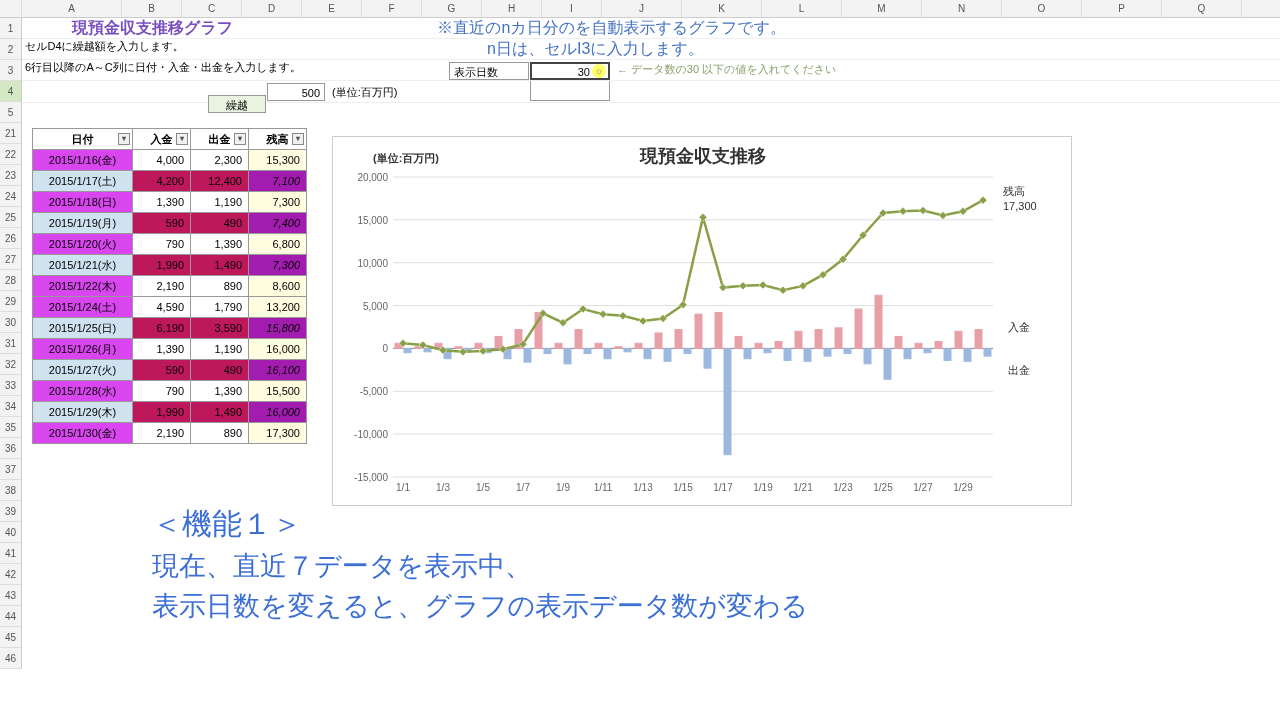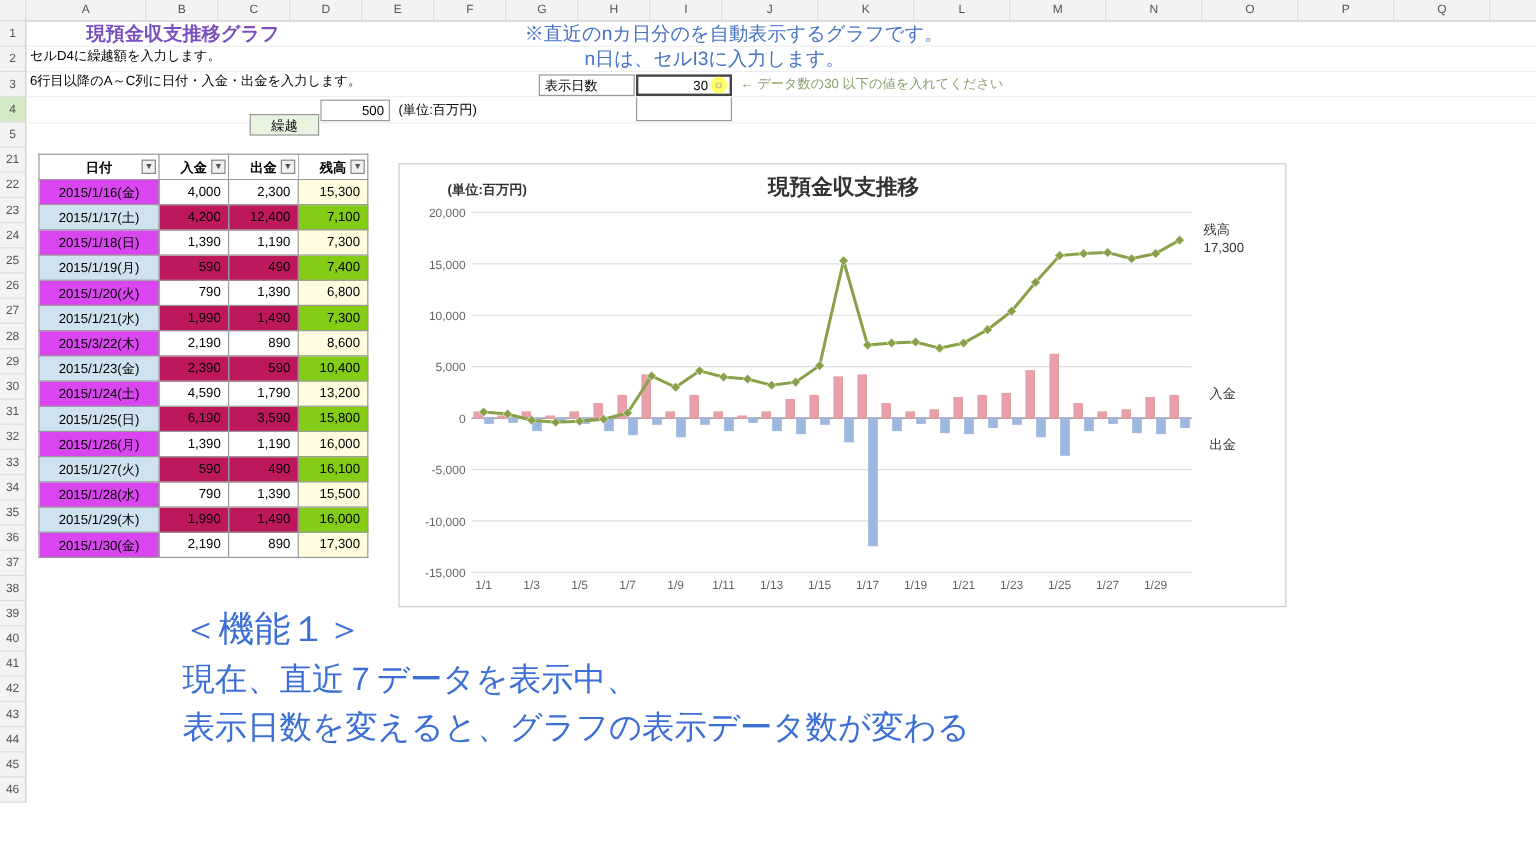--- a/index.html
+++ b/index.html
@@ -188,21 +188,22 @@
   .data-table tr.alt td {
     background: #be185d;
   }
   .data-table tr.alt td.date {
     background: #cfe2f0;
   }
   .data-table td.bal {
     background: #fffce0;
   }
   .data-table tr.alt td.bal {
-    background: #84cc16;
+    background: #a21caf;
+    font-style: italic;
   }
   .input-box-cell3 {
     position: absolute;
     left: 508px;
     top: 63px;
     width: 80px;
     height: 20px;
     border-left: 1px solid #999;
     border-right: 1px solid #999;
     border-bottom: 1px solid #999;
@@ -354,30 +355,24 @@
           <td>1,390</td>
           <td class="bal">6,800</td>
         </tr>
         <tr class="alt">
           <td class="date">2015/1/21(水)</td>
           <td>1,990</td>
           <td>1,490</td>
           <td class="bal">7,300</td>
         </tr>
         <tr>
-          <td class="date">2015/3/22(木)</td>
+          <td class="date">2015/1/22(木)</td>
           <td>2,190</td>
           <td>890</td>
           <td class="bal">8,600</td>
-        </tr>
-        <tr class="alt">
-          <td class="date">2015/1/23(金)</td>
-          <td>2,390</td>
-          <td>590</td>
-          <td class="bal">10,400</td>
         </tr>
         <tr>
           <td class="date">2015/1/24(土)</td>
           <td>4,590</td>
           <td>1,790</td>
           <td class="bal">13,200</td>
         </tr>
         <tr class="alt">
           <td class="date">2015/1/25(日)</td>
           <td>6,190</td>

